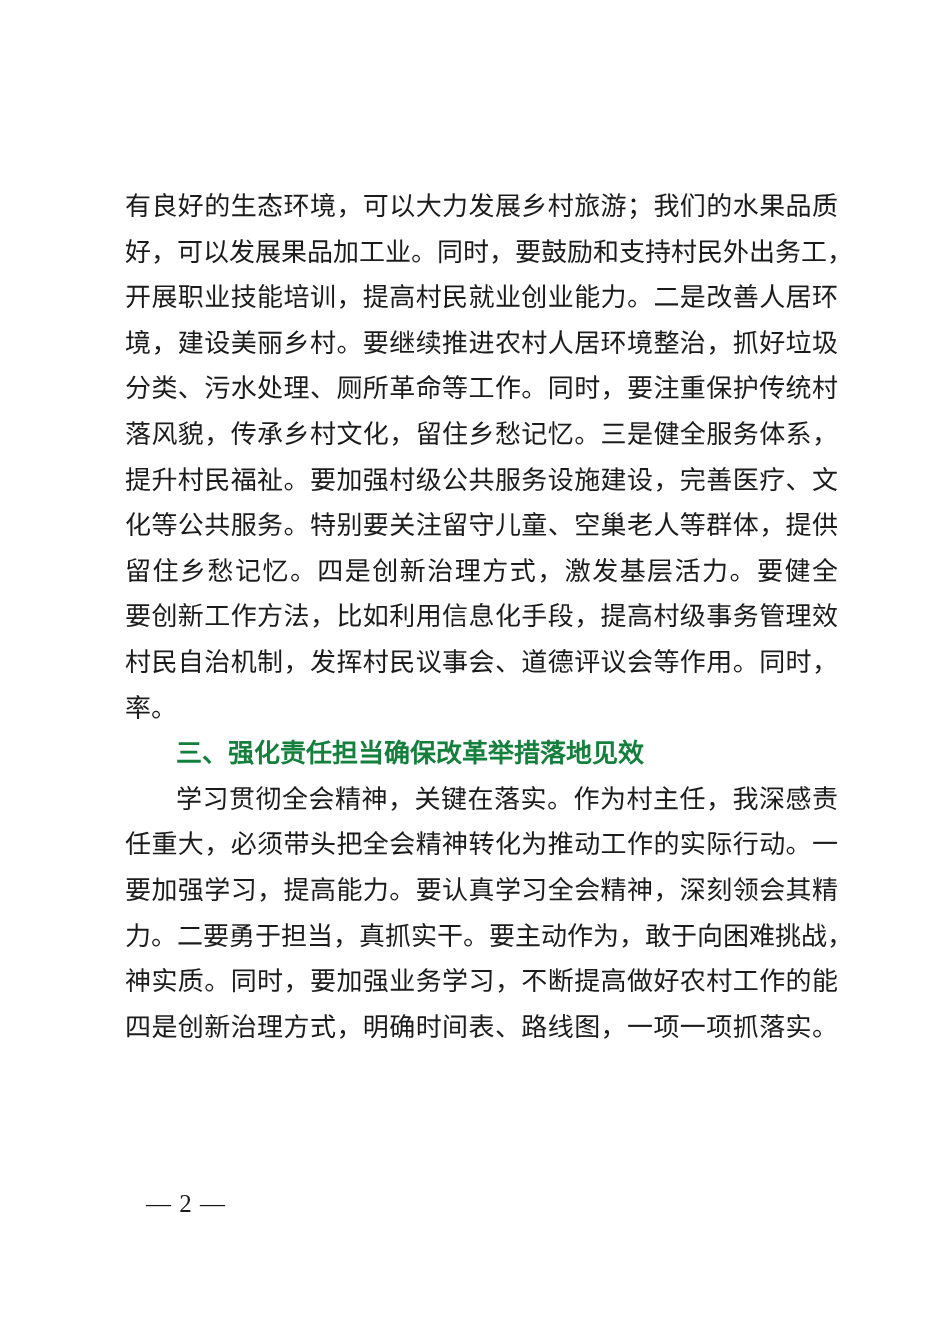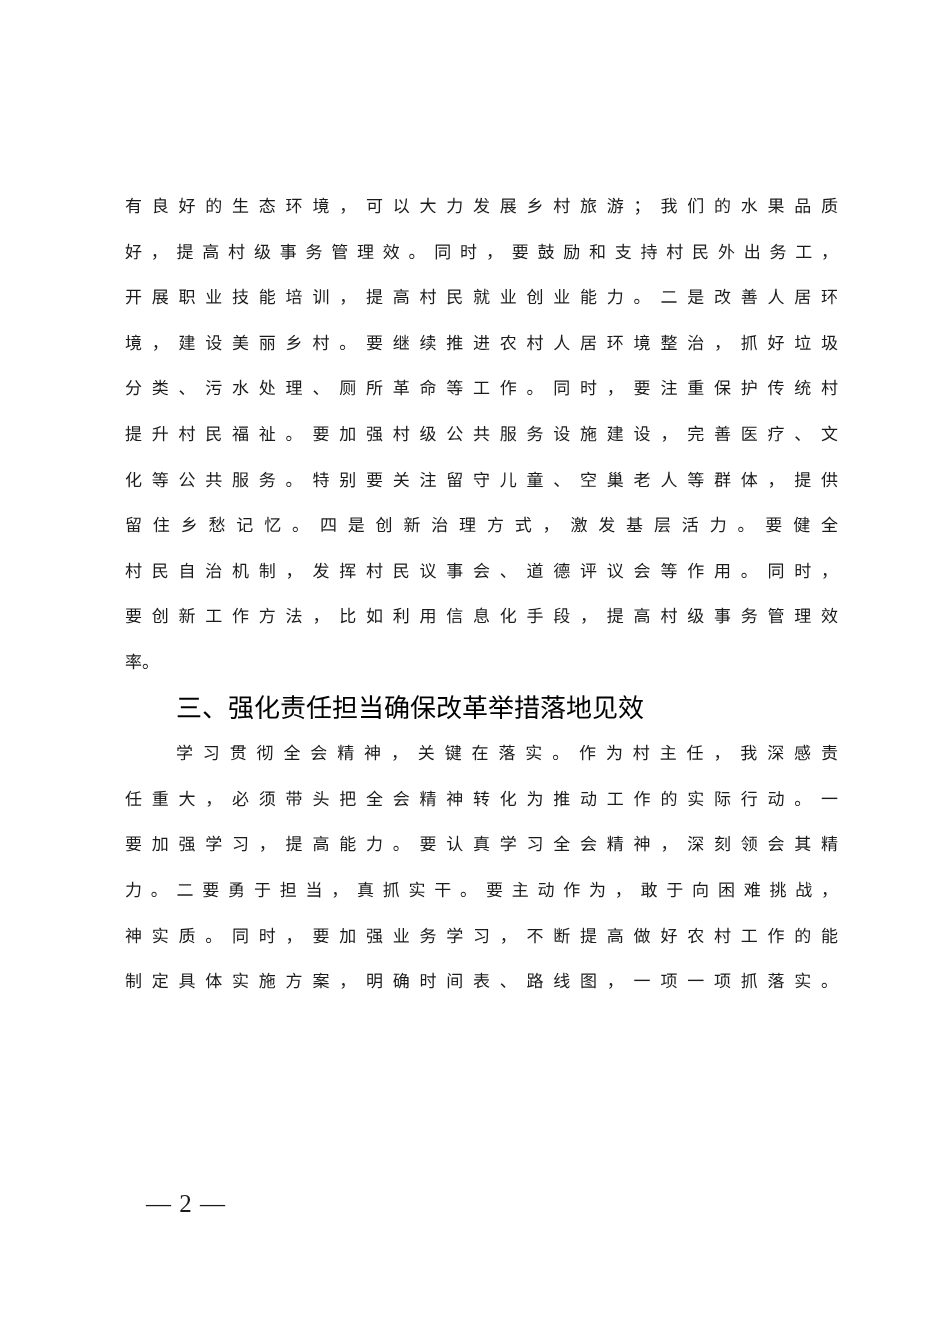--- a/index.html
+++ b/index.html
@@ -22,69 +22,70 @@
     height: 1344px;
     background: #ffffff;
   }
   .content {
     position: absolute;
     left: 125px;
     top: 184px;
     width: 713px;
   }
   .line {
-    font-size: 17px;
+    font-size: 26px;
     line-height: 45.6px;
     height: 45.6px;
     white-space: nowrap;
     color: #1b1b1b;
     font-weight: 400;
   }
   .line.fill {
     text-align: justify;
     text-align-last: justify;
     text-justify: inter-character;
   }
   .line.indent {
     padding-left: 51px;
   }
   .line.heading {
     font-family: "Liberation Sans", "DejaVu Sans", sans-serif;
-    font-weight: 400;
-    color: #000000;
+    font-weight: 700;
+    color: #15803d;
     font-size: 26px;
   }
   .footer-page-number {
     position: absolute;
     left: 146px;
     top: 1190px;
     font-size: 25px;
     color: #1b1b1b;
     letter-spacing: 1px;
     white-space: nowrap;
   }
 </style>
 </head>
 <body>
 
 <div class="page">
   <div class="content">
       <div class="line fill">有良好的生态环境，可以大力发展乡村旅游；我们的水果品质</div>
-      <div class="line fill">好，提高村级事务管理效。同时，要鼓励和支持村民外出务工，</div>
+      <div class="line fill">好，可以发展果品加工业。同时，要鼓励和支持村民外出务工，</div>
       <div class="line fill">开展职业技能培训，提高村民就业创业能力。二是改善人居环</div>
       <div class="line fill">境，建设美丽乡村。要继续推进农村人居环境整治，抓好垃圾</div>
       <div class="line fill">分类、污水处理、厕所革命等工作。同时，要注重保护传统村</div>
+      <div class="line fill">落风貌，传承乡村文化，留住乡愁记忆。三是健全服务体系，</div>
       <div class="line fill">提升村民福祉。要加强村级公共服务设施建设，完善医疗、文</div>
       <div class="line fill">化等公共服务。特别要关注留守儿童、空巢老人等群体，提供</div>
       <div class="line fill">留住乡愁记忆。四是创新治理方式，激发基层活力。要健全</div>
+      <div class="line fill">要创新工作方法，比如利用信息化手段，提高村级事务管理效</div>
       <div class="line fill">村民自治机制，发挥村民议事会、道德评议会等作用。同时，</div>
-      <div class="line fill">要创新工作方法，比如利用信息化手段，提高村级事务管理效</div>
       <div class="line">率。</div>
       <div class="line heading indent">三、强化责任担当确保改革举措落地见效</div>
       <div class="line indent fill">学习贯彻全会精神，关键在落实。作为村主任，我深感责</div>
       <div class="line fill">任重大，必须带头把全会精神转化为推动工作的实际行动。一</div>
       <div class="line fill">要加强学习，提高能力。要认真学习全会精神，深刻领会其精</div>
       <div class="line fill">力。二要勇于担当，真抓实干。要主动作为，敢于向困难挑战，</div>
       <div class="line fill">神实质。同时，要加强业务学习，不断提高做好农村工作的能</div>
-      <div class="line fill">制定具体实施方案，明确时间表、路线图，一项一项抓落实。</div>
+      <div class="line fill">四是创新治理方式，明确时间表、路线图，一项一项抓落实。</div>
     </div>
   <div class="footer-page-number">— 2 —</div>
 </div>
 
 </body></html>

